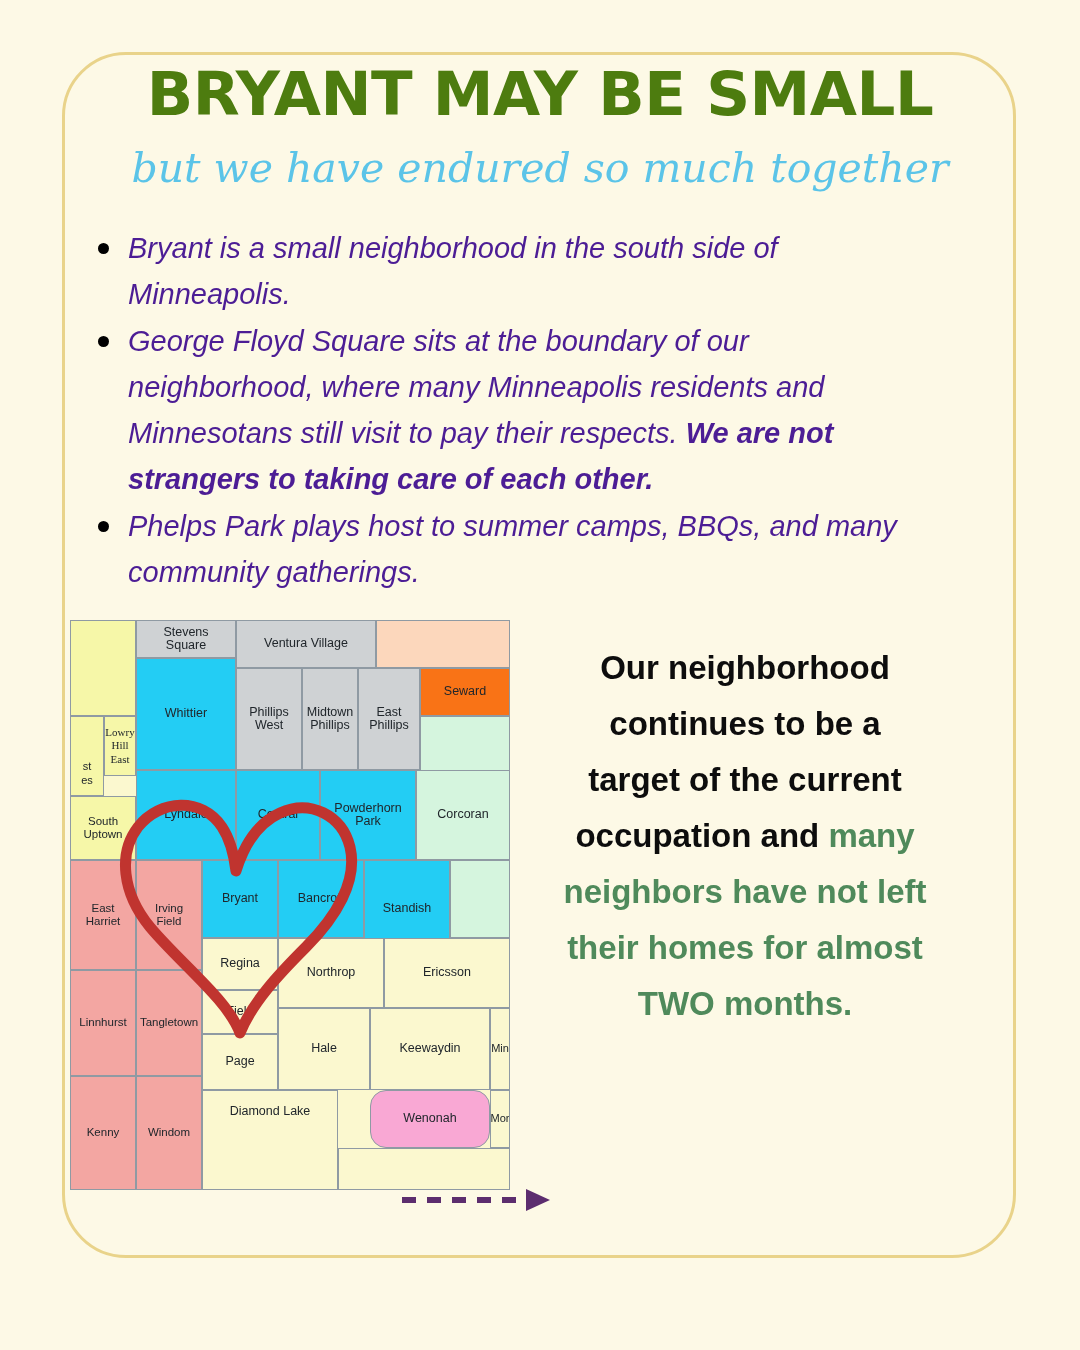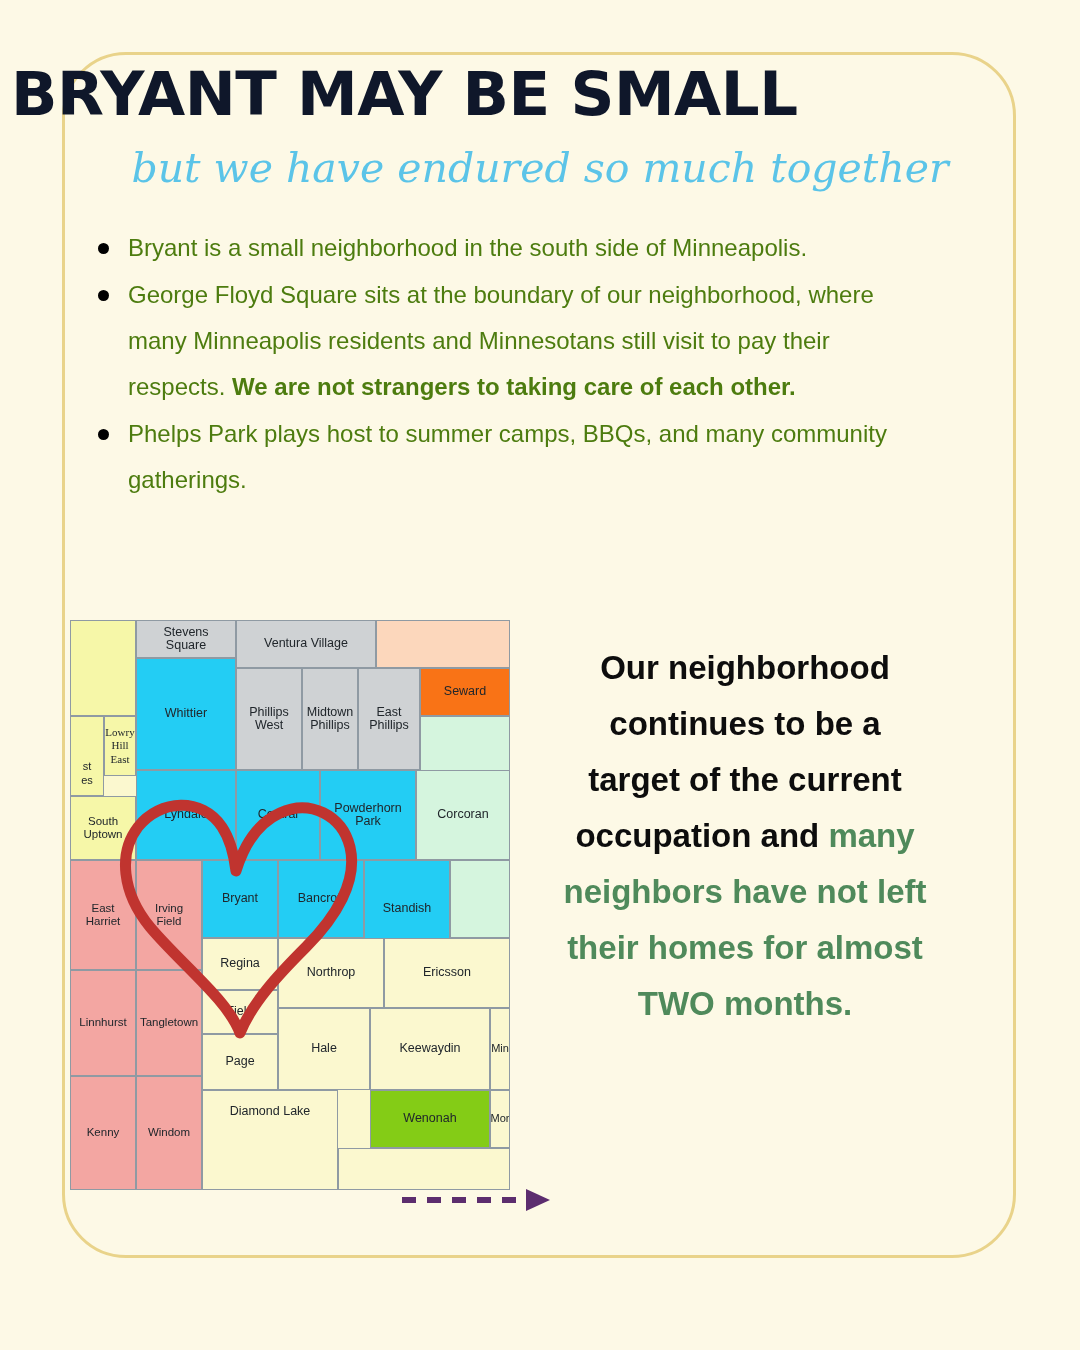--- a/index.html
+++ b/index.html
@@ -19,28 +19,29 @@
     left: 62px;
     top: 52px;
     width: 954px;
     height: 1206px;
     border: 3px solid #e9d38a;
     border-radius: 64px;
     box-sizing: border-box;
   }
   .headline {
     position: absolute;
-    left: 11px;
+    left: 0;
     right: 0;
     top: 58px;
+    text-align: center;
     font-family: "DejaVu Sans", sans-serif;
     font-weight: bold;
     font-size: 61px;
     letter-spacing: -0.5px;
-    color: #0f172a;
+    color: #4d7c0f;
     white-space: nowrap;
   }
   .subhead {
     position: absolute;
     left: 0;
     right: 0;
     top: 144px;
     text-align: center;
     font-family: "DejaVu Serif", serif;
     font-style: italic;
@@ -53,24 +54,25 @@
     left: 82px;
     top: 225px;
     width: 830px;
     list-style: none;
     margin: 0;
     padding: 0;
   }
   .bullets li {
     position: relative;
     padding-left: 46px;
-    font-size: 24px;
+    font-size: 29px;
     line-height: 46px;
-    color: #4d7c0f;
+    color: #4c1d95;
     margin-bottom: 1px;
+    font-style: italic;
   }
   .bullets li::before {
     content: "";
     position: absolute;
     left: 16px;
     top: 18px;
     width: 11px;
     height: 11px;
     background: #000;
     border-radius: 50%;
@@ -251,21 +253,21 @@
       </div>
     <div class="reg" style="left:208px;top:388px;width:92px;height:82px;background:#fbf8cf;">
         <span>Hale</span>
       </div>
     <div class="reg" style="left:300px;top:388px;width:120px;height:82px;background:#fbf8cf;">
         <span>Keewaydin</span>
       </div>
     <div class="reg" style="left:420px;top:388px;width:20px;height:82px;background:#fbf8cf;font-size:11px;">
         <span>Min</span>
       </div>
-    <div class="reg" style="left:300px;top:470px;width:120px;height:58px;background:#84cc16;">
+    <div class="reg" style="left:300px;top:470px;width:120px;height:58px;background:#f9a8d4;border-radius:16px;">
         <span>Wenonah</span>
       </div>
     <div class="reg" style="left:420px;top:470px;width:20px;height:58px;background:#fbf8cf;font-size:11px;">
         <span>Mor</span>
       </div>
     <div class="reg" style="left:0;top:456px;width:66px;height:114px;background:#f3a6a2;font-size:11.5px;">
         <span>Kenny</span>
       </div>
     <div class="reg" style="left:66px;top:456px;width:66px;height:114px;background:#f3a6a2;font-size:11.5px;">
         <span>Windom</span>

